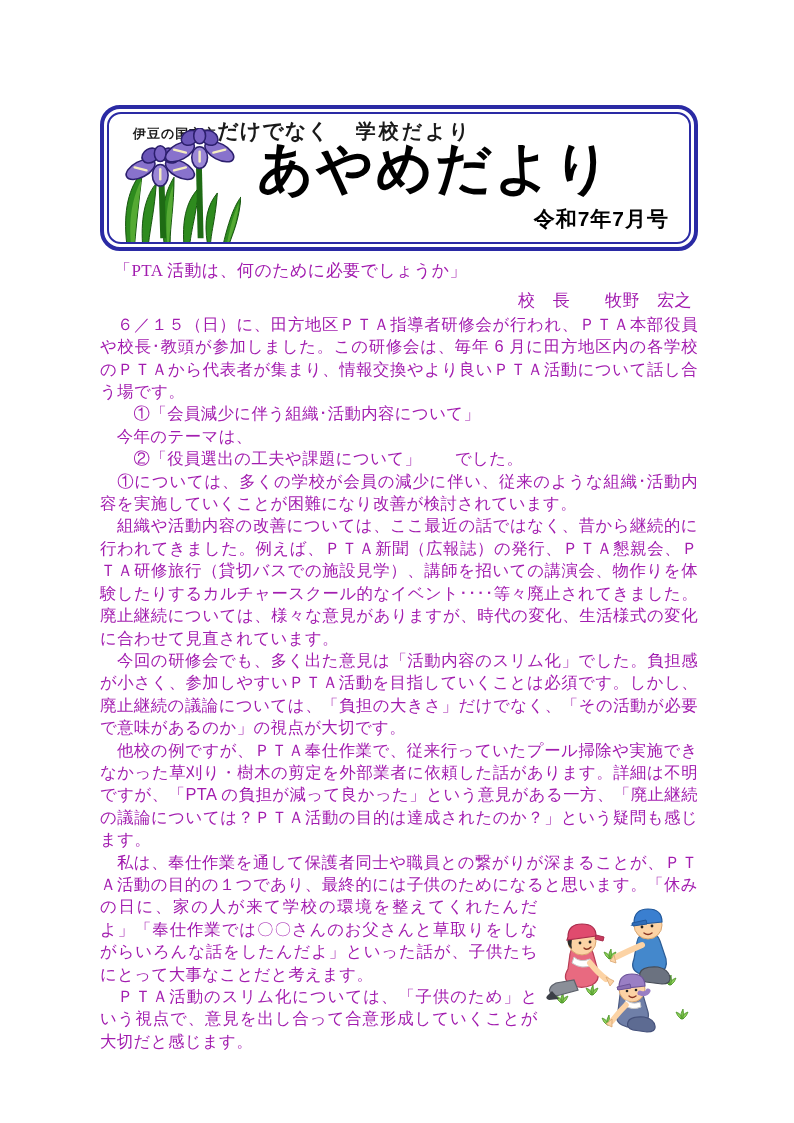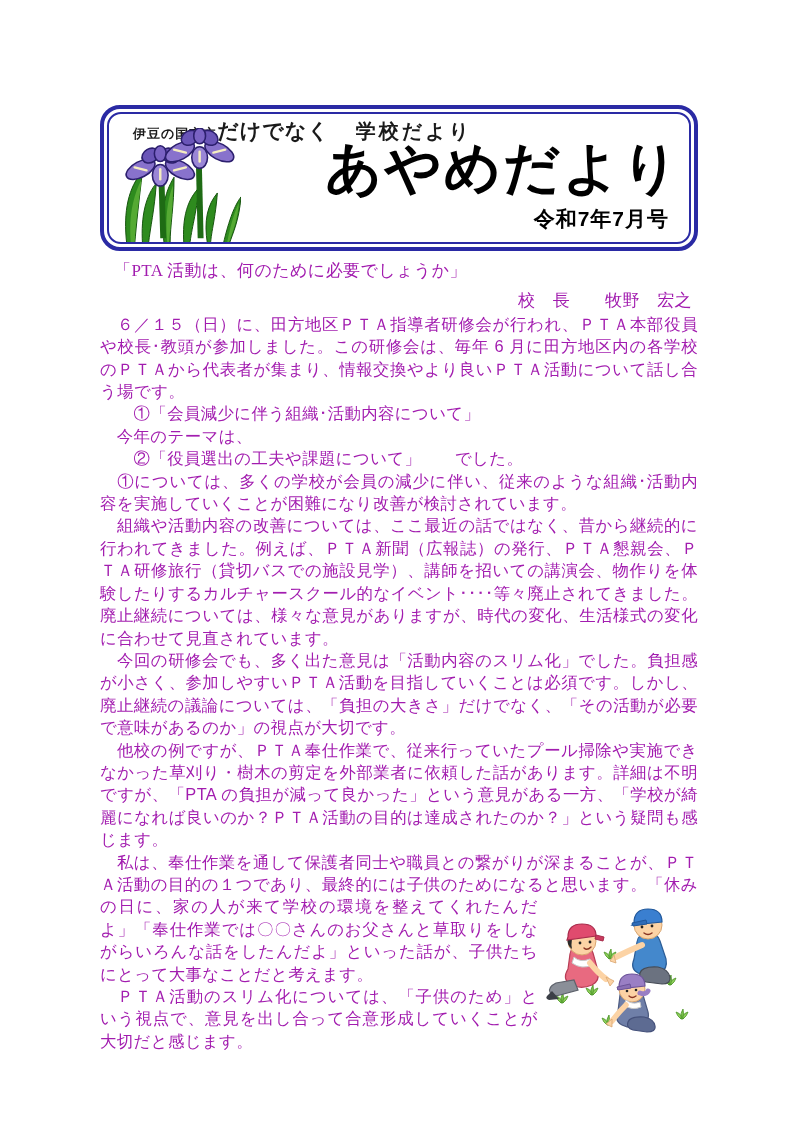--- a/index.html
+++ b/index.html
@@ -41,21 +41,21 @@
     white-space: nowrap;
     font-family: "Liberation Serif", "DejaVu Serif", serif;
     color: #1a1a1a;
   }
   .school-prefix { font-size: 13px; font-weight: 700; letter-spacing: 1px; }
   .school-name   { font-size: 21px; font-weight: 700; letter-spacing: 1px; }
   .school-suffix { font-size: 20px; font-weight: 700; margin-left: 26px; letter-spacing: 3px; }
   .banner-title {
     position: absolute;
     top: 22px; left: 148px; right: 8px;
-    text-align: right;
+    text-align: left;
     font-size: 56px;
     font-weight: 900;
     letter-spacing: 2px;
     color: #000;
     line-height: 1.15;
     font-family: "Liberation Sans", sans-serif;
   }
   .banner-issue {
     position: absolute;
     bottom: 9px; right: 20px;
@@ -177,21 +177,21 @@
     <div class="article-byline">校　長　　牧野　宏之</div>
 
     <div class="article-body">
       <p>　６／１５（日）に、田方地区ＰＴＡ指導者研修会が行われ、ＰＴＡ本部役員や校長･教頭が参加しました。この研修会は、毎年 6 月に田方地区内の各学校のＰＴＡから代表者が集まり、情報交換やより良いＰＴＡ活動について話し合う場です。</p>
       <p>　　①「会員減少に伴う組織･活動内容について」</p>
       <p>　今年のテーマは、</p>
       <p>　　②「役員選出の工夫や課題について」　　でした。</p>
       <p>　①については、多くの学校が会員の減少に伴い、従来のような組織･活動内容を実施していくことが困難になり改善が検討されています。</p>
       <p>　組織や活動内容の改善については、ここ最近の話ではなく、昔から継続的に行われてきました。例えば、ＰＴＡ新聞（広報誌）の発行、ＰＴＡ懇親会、ＰＴＡ研修旅行（貸切バスでの施設見学）、講師を招いての講演会、物作りを体験したりするカルチャースクール的なイベント････等々廃止されてきました。廃止継続については、様々な意見がありますが、時代の変化、生活様式の変化に合わせて見直されています。</p>
       <p>　今回の研修会でも、多く出た意見は「活動内容のスリム化」でした。負担感が小さく、参加しやすいＰＴＡ活動を目指していくことは必須です。しかし、廃止継続の議論については、「負担の大きさ」だけでなく、「その活動が必要で意味があるのか」の視点が大切です。</p>
-      <p>　他校の例ですが、ＰＴＡ奉仕作業で、従来行っていたプール掃除や実施できなかった草刈り・樹木の剪定を外部業者に依頼した話があります。詳細は不明ですが、「PTA の負担が減って良かった」という意見がある一方、「学校が綺麗になれば良いのか？ＰＴＡ活動の目的は達成されたのか？」という疑問も感じます。</p>
+      <p>　他校の例ですが、ＰＴＡ奉仕作業で、従来行っていたプール掃除や実施できなかった草刈り・樹木の剪定を外部業者に依頼した話があります。詳細は不明ですが、「PTA の負担が減って良かった」という意見がある一方、「廃止継続の議論については？ＰＴＡ活動の目的は達成されたのか？」という疑問も感じます。</p>
 
       <p><span>　私は、奉仕作業を通して保護者同士や職員との繋がりが深まることが、ＰＴＡ活動の目的の１つであり、最終的には子供のためになると思います。「休みの日</span><span class="kids-float"><svg viewBox="0 0 152 142" xmlns="http://www.w3.org/2000/svg">
         <defs>
           <g id="tuft">
             <path d="M5 10 Q4 4 7 0 Q8 5 7 10 Z" fill="#7bc24c" stroke="#4d9428" stroke-width="0.8"></path>
             <path d="M5 10 Q1 7 0 3 Q4 4 5 7 Z" fill="#8ecf5a" stroke="#4d9428" stroke-width="0.8"></path>
             <path d="M7 10 Q11 7 12 3 Q8 4 7 7 Z" fill="#8ecf5a" stroke="#4d9428" stroke-width="0.8"></path>
           </g>
         </defs>
 

